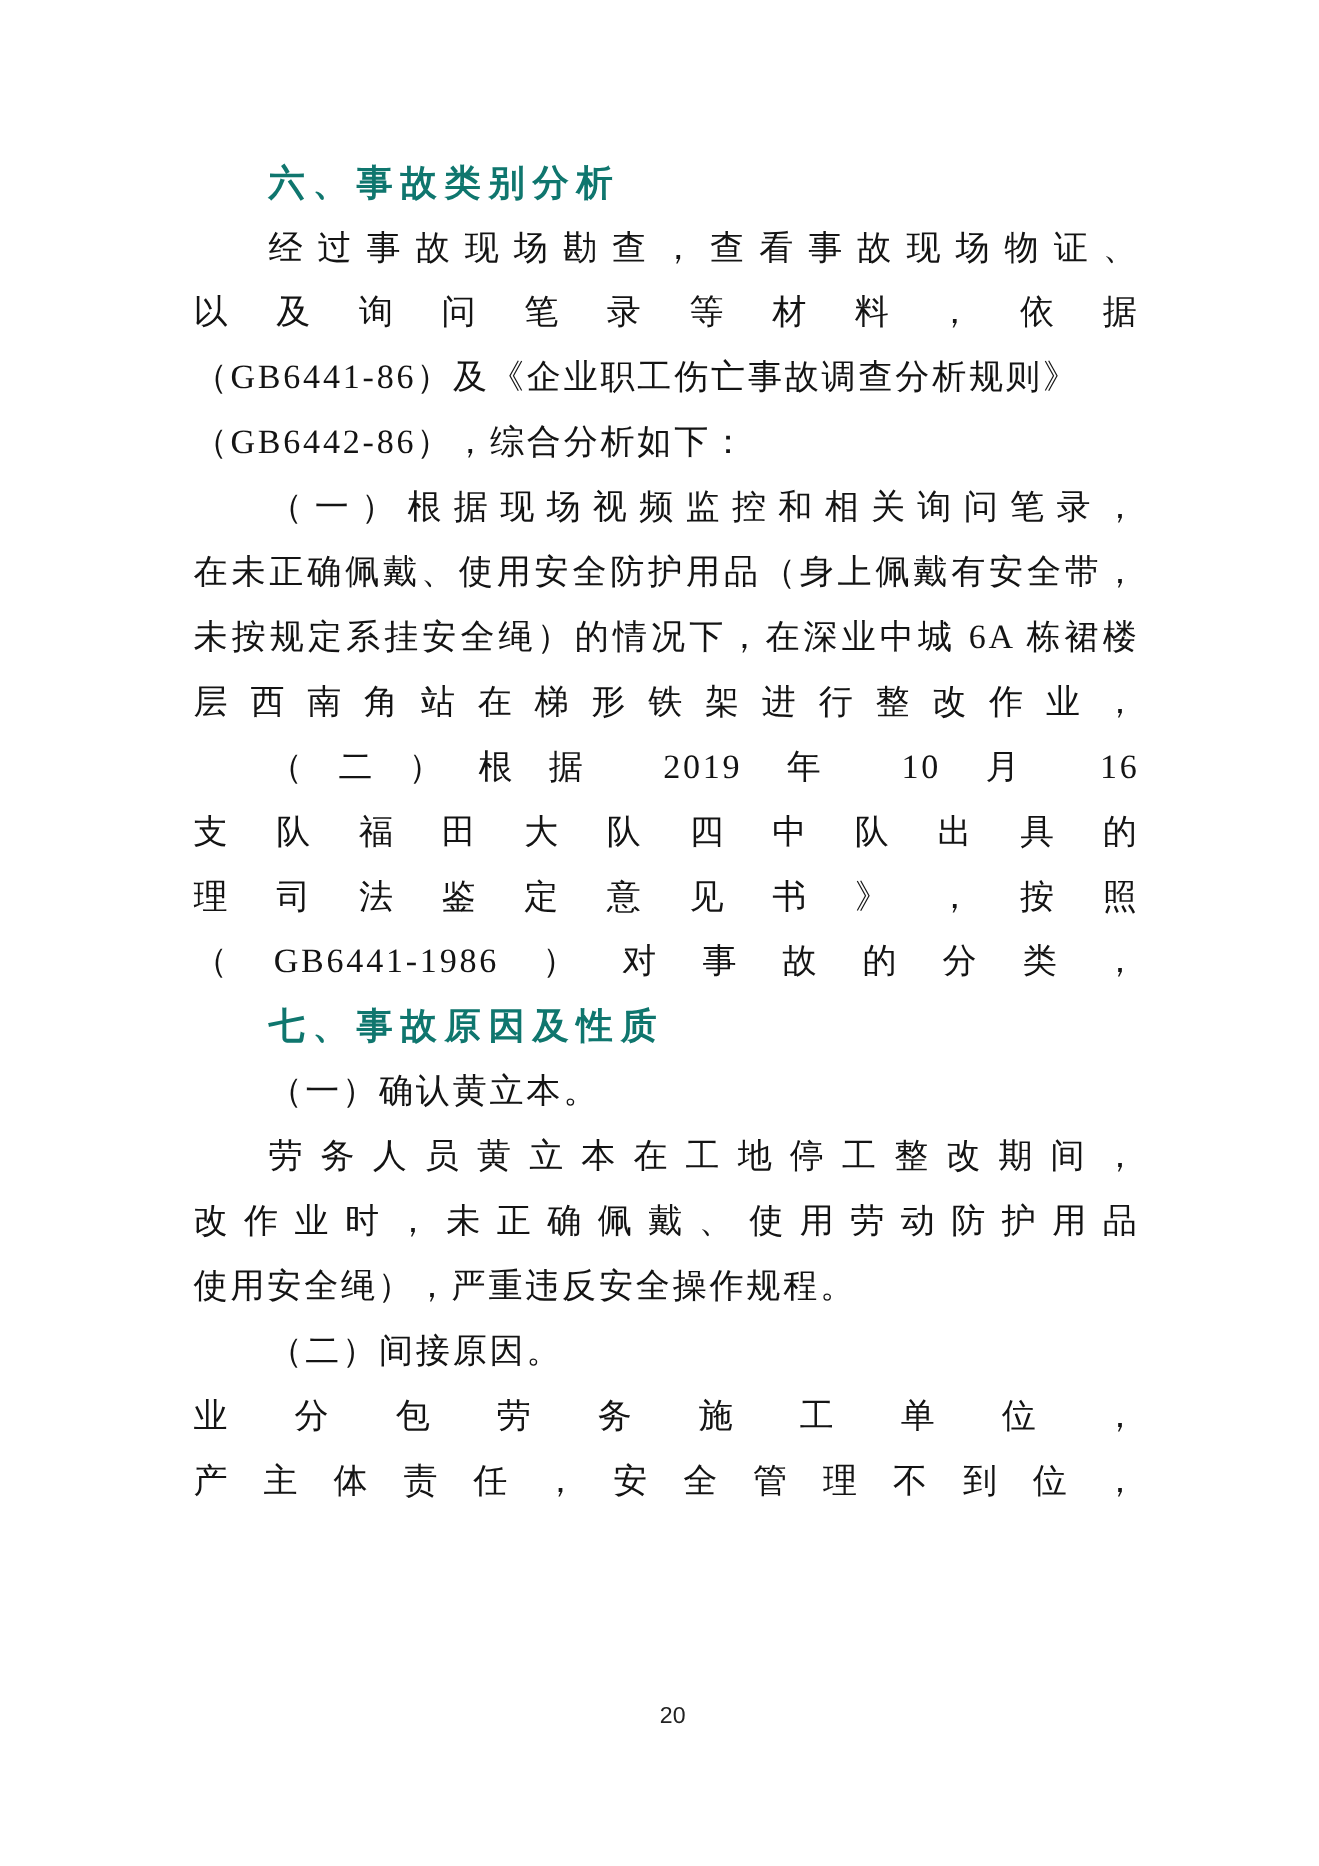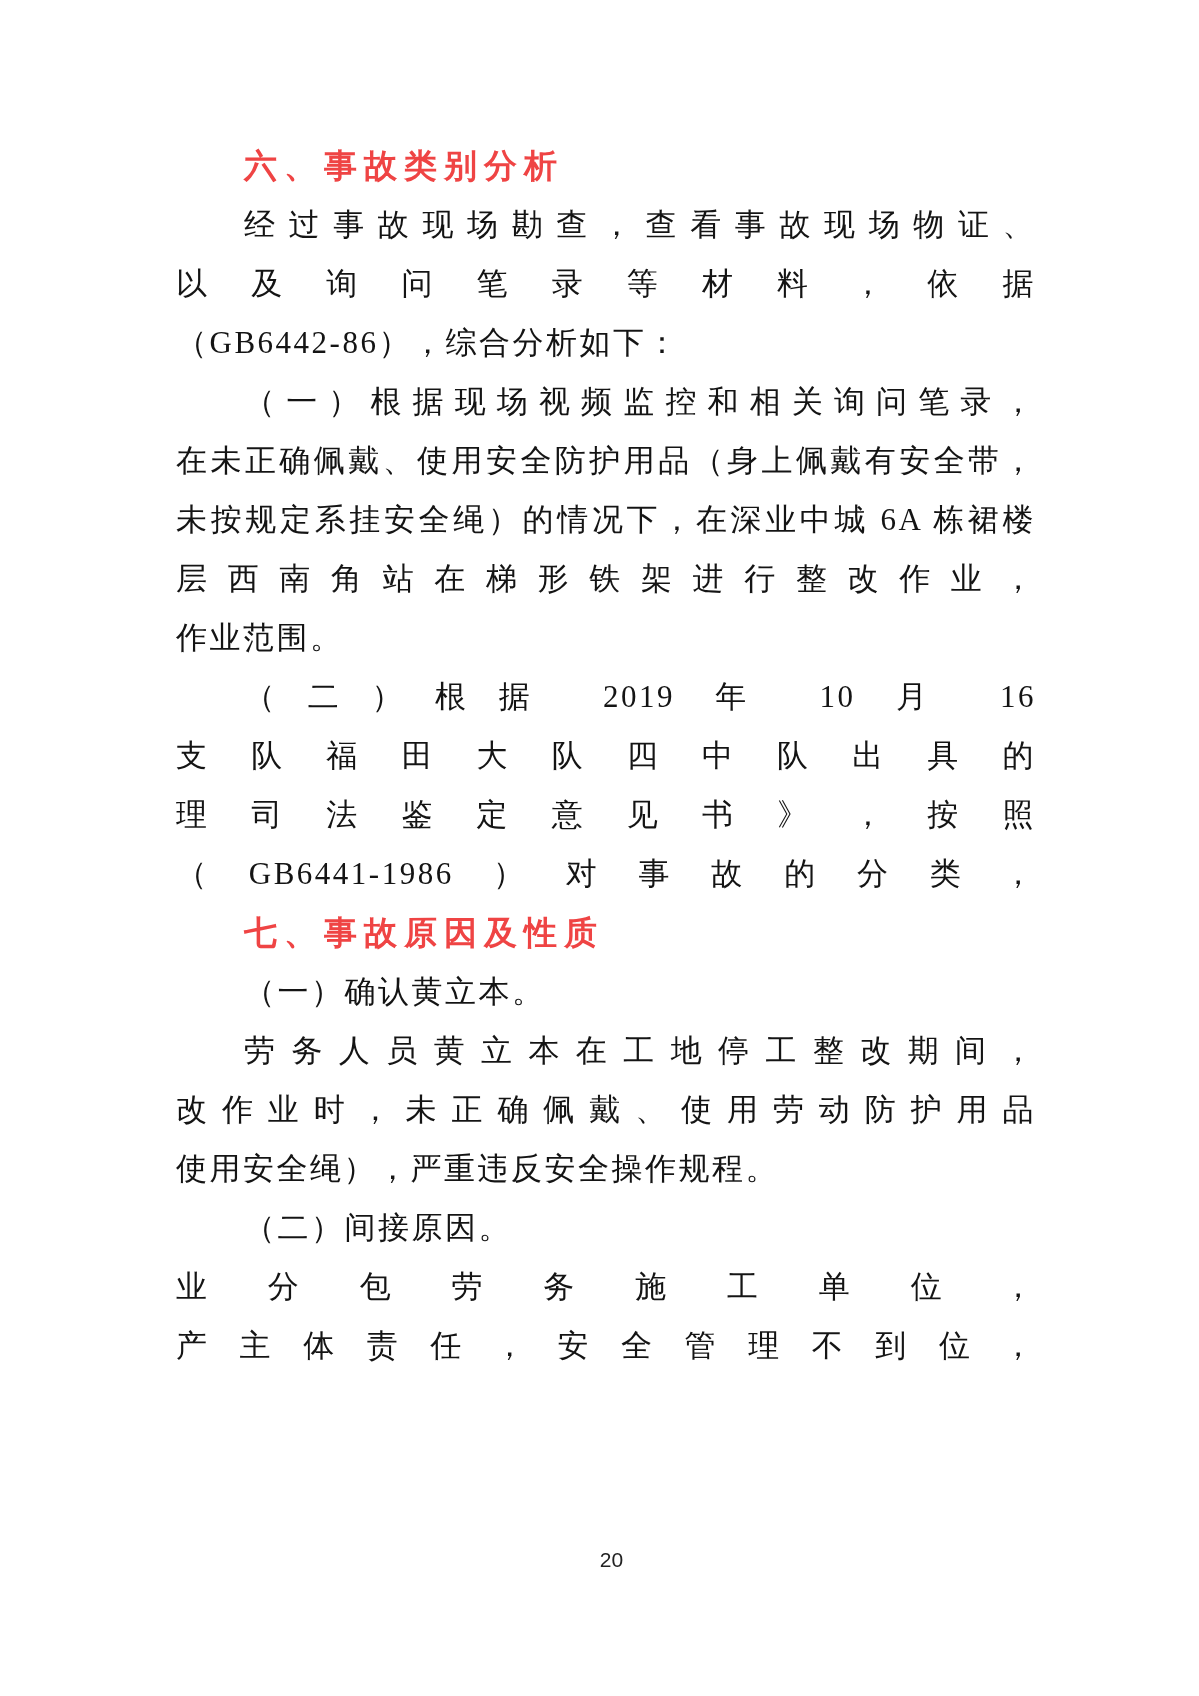--- a/index.html
+++ b/index.html
@@ -39,21 +39,21 @@
     overflow: hidden;
   }
   .line.ind {
     text-indent: 68px;
   }
   .line.h {
     font-family: "Liberation Sans", sans-serif;
     font-weight: bold;
     font-size: 33px;
     letter-spacing: 7px;
-    color: #ef4444;
+    color: #0f766e;
   }
   .footer {
     position: absolute;
     left: 0;
     top: 1548px;
     width: 100%;
     text-align: center;
     font-family: "Liberation Sans", sans-serif;
     font-size: 21px;
     color: #222222;
@@ -61,26 +61,26 @@
   }
 </style>
 </head>
 <body>
 
 <div class="page">
   <div class="content">
     <div class="line h ind">六、事故类别分析</div>
     <div class="line ind jst">经过事故现场勘查，查看事故现场物证、结合监控视频</div>
     <div class="line jst">以及询问笔录等材料，依据《企业职工伤亡事故分类标准》</div>
+    <div class="line">（GB6441-86）及《企业职工伤亡事故调查分析规则》</div>
     <div class="line">（GB6442-86），综合分析如下：</div>
     <div class="line ind jst">（一）根据现场视频监控和相关询问笔录，确认黄立本</div>
     <div class="line jst">在未正确佩戴、使用安全防护用品（身上佩戴有安全带，但</div>
     <div class="line jst">未按规定系挂安全绳）的情况下，在深业中城 6A 栋裙楼 5</div>
     <div class="line jst">层西南角站在梯形铁架进行整改作业，实际作业环境属高处</div>
-    <div class="line">作业范围。</div>
     <div class="line ind jst">（二）根据 2019 年 10 月 16 日深圳市公安局刑事警察</div>
     <div class="line jst">支队福田大队四中队出具的《广东康怡司法鉴定中心法医病</div>
     <div class="line jst">理司法鉴定意见书》，按照《企业职工伤亡事故分类标准》</div>
     <div class="line jst">（GB6441-1986）对事故的分类，本次事故类别为高处坠落。</div>
     <div class="line h ind">七、事故原因及性质</div>
     <div class="line ind">（一）确认黄立本。</div>
     <div class="line ind jst">劳务人员黄立本在工地停工整改期间，处于高处临边整</div>
     <div class="line jst">改作业时，未正确佩戴、使用劳动防护用品（未按规定系挂、</div>
     <div class="line">使用安全绳），严重违反安全操作规程。</div>
     <div class="line ind">（二）间接原因。</div>

